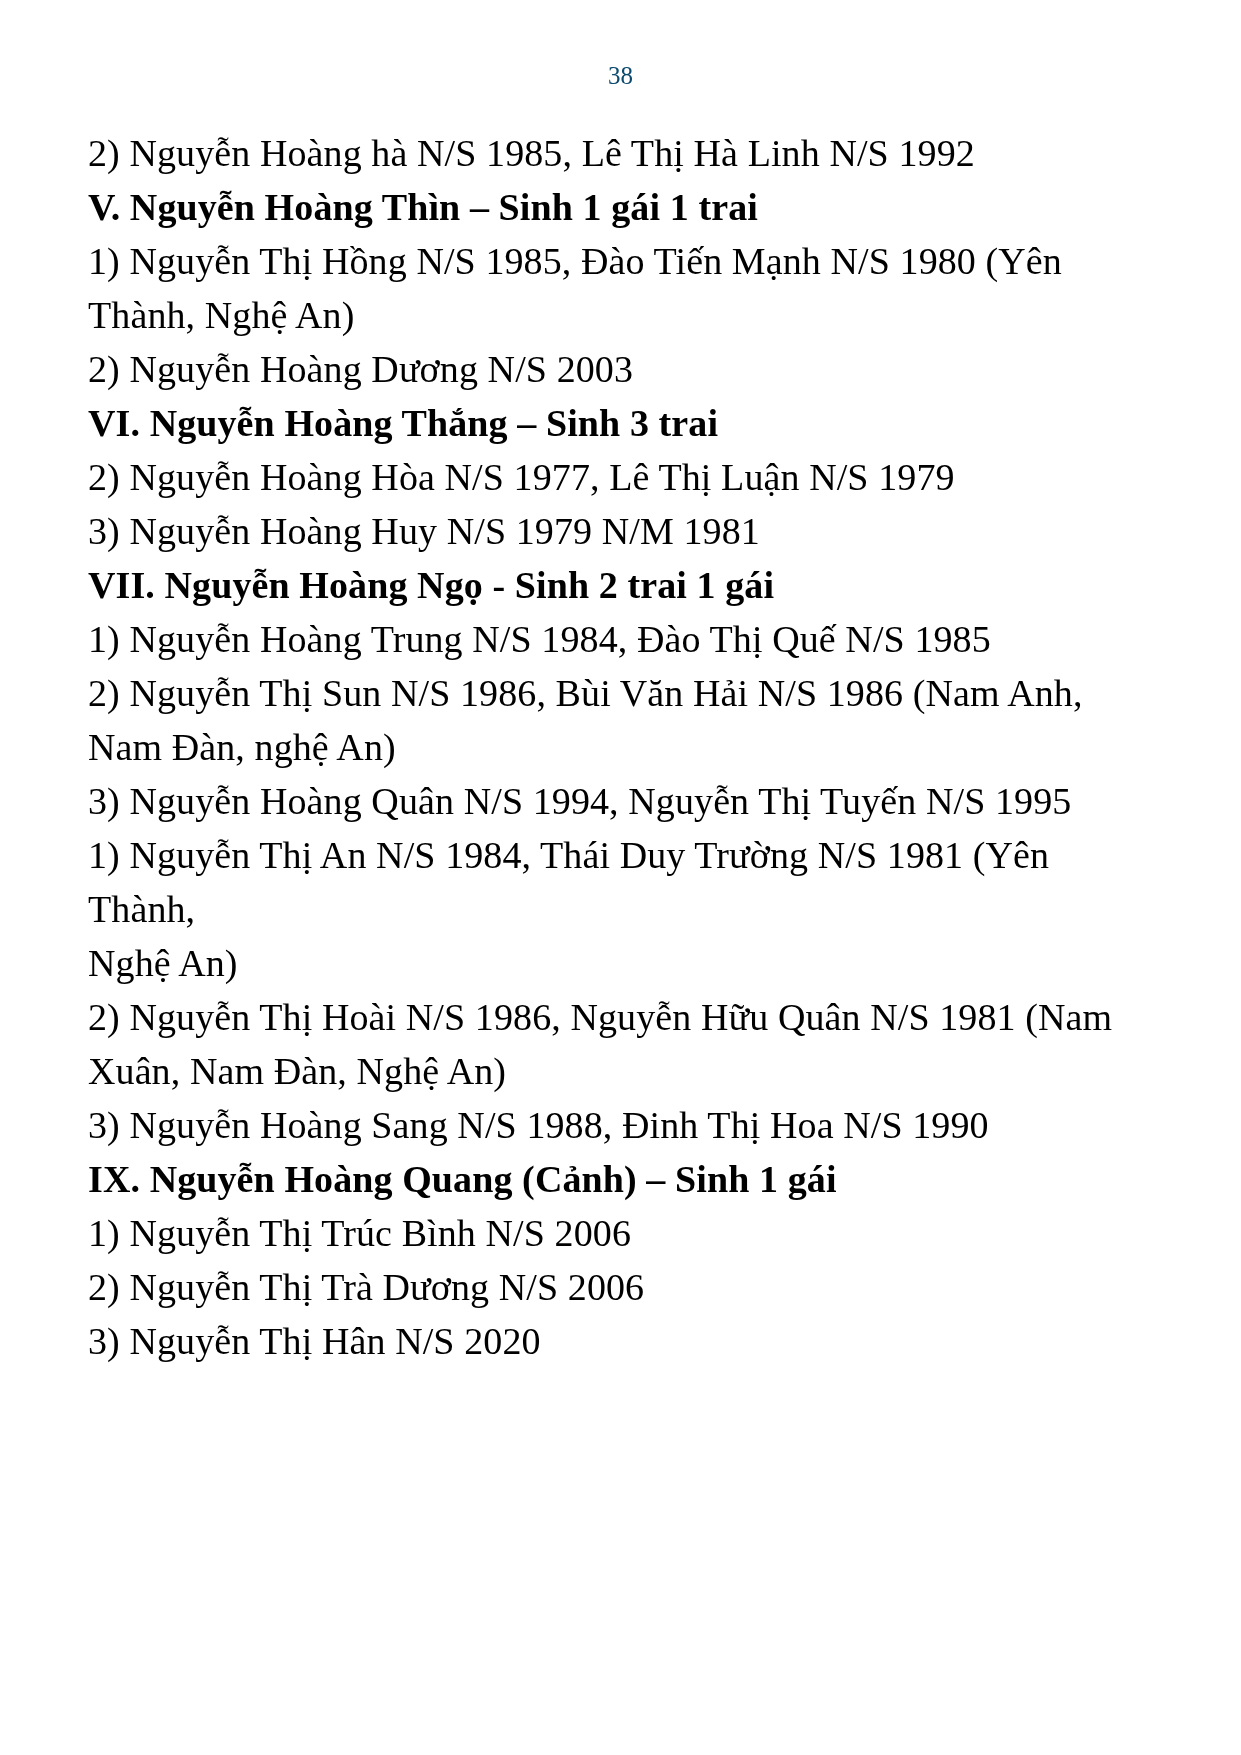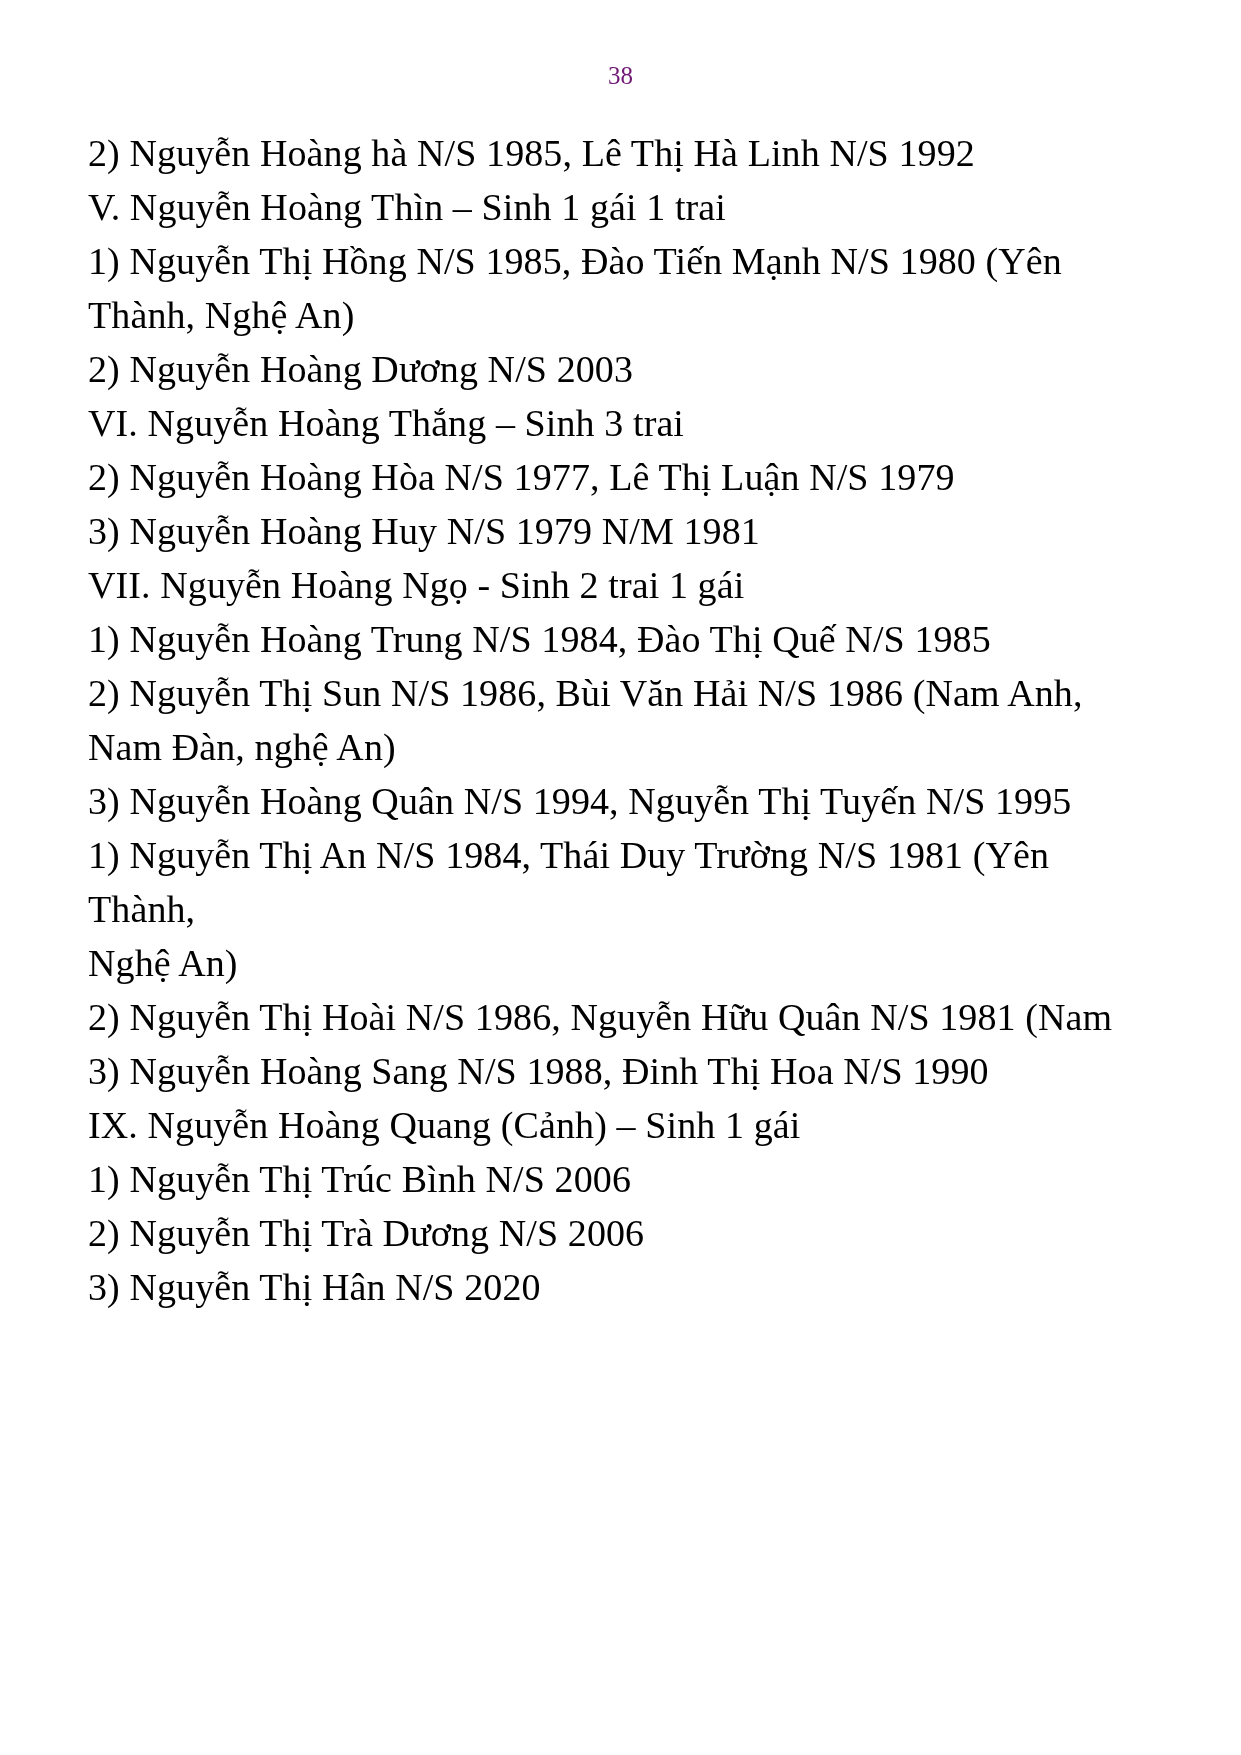--- a/index.html
+++ b/index.html
@@ -18,36 +18,36 @@
     color: #000000;
   }
   .page-number {
     position: absolute;
     top: 62px;
     left: 0;
     width: 100%;
     text-align: center;
     font-size: 25px;
     font-family: "Liberation Serif", "DejaVu Serif", serif;
-    color: #701a75;
+    color: #0c4a6e;
   }
   .content {
     position: absolute;
     top: 126px;
     left: 88px;
     width: 1060px;
   }
   .line {
     font-size: 38px;
     line-height: 54px;
     white-space: pre-wrap;
     letter-spacing: 0.1px;
   }
   .line.heading {
-    font-weight: normal;
+    font-weight: bold;
   }
   .line.cont {
     
   }
 </style>
 </head>
 <body>
 
 <div class="page">
 
@@ -63,20 +63,21 @@
     <div class="line">2) Nguyễn Hoàng Hòa N/S 1977, Lê Thị Luận N/S 1979</div>
     <div class="line">3) Nguyễn Hoàng Huy N/S 1979 N/M 1981</div>
     <div class="line heading">VII. Nguyễn Hoàng Ngọ - Sinh 2 trai 1 gái</div>
     <div class="line">1) Nguyễn Hoàng Trung N/S 1984, Đào Thị Quế N/S 1985</div>
     <div class="line">2) Nguyễn Thị Sun N/S 1986, Bùi Văn Hải N/S 1986 (Nam Anh,</div>
     <div class="line cont">Nam Đàn, nghệ An)</div>
     <div class="line">3) Nguyễn Hoàng Quân N/S 1994, Nguyễn Thị Tuyến N/S 1995</div>
     <div class="line">1) Nguyễn Thị An N/S 1984, Thái Duy Trường N/S 1981 (Yên Thành,</div>
     <div class="line cont">Nghệ An)</div>
     <div class="line">2) Nguyễn Thị Hoài N/S 1986, Nguyễn Hữu Quân N/S 1981 (Nam</div>
+    <div class="line cont">Xuân, Nam Đàn, Nghệ An)</div>
     <div class="line">3) Nguyễn Hoàng Sang N/S 1988, Đinh Thị Hoa N/S 1990</div>
     <div class="line heading">IX. Nguyễn Hoàng Quang (Cảnh) – Sinh 1 gái</div>
     <div class="line">1) Nguyễn Thị Trúc Bình N/S 2006</div>
     <div class="line">2) Nguyễn Thị Trà Dương N/S 2006</div>
     <div class="line">3) Nguyễn Thị Hân N/S 2020</div>
   </div>
 
 </div>
 
 </body></html>

